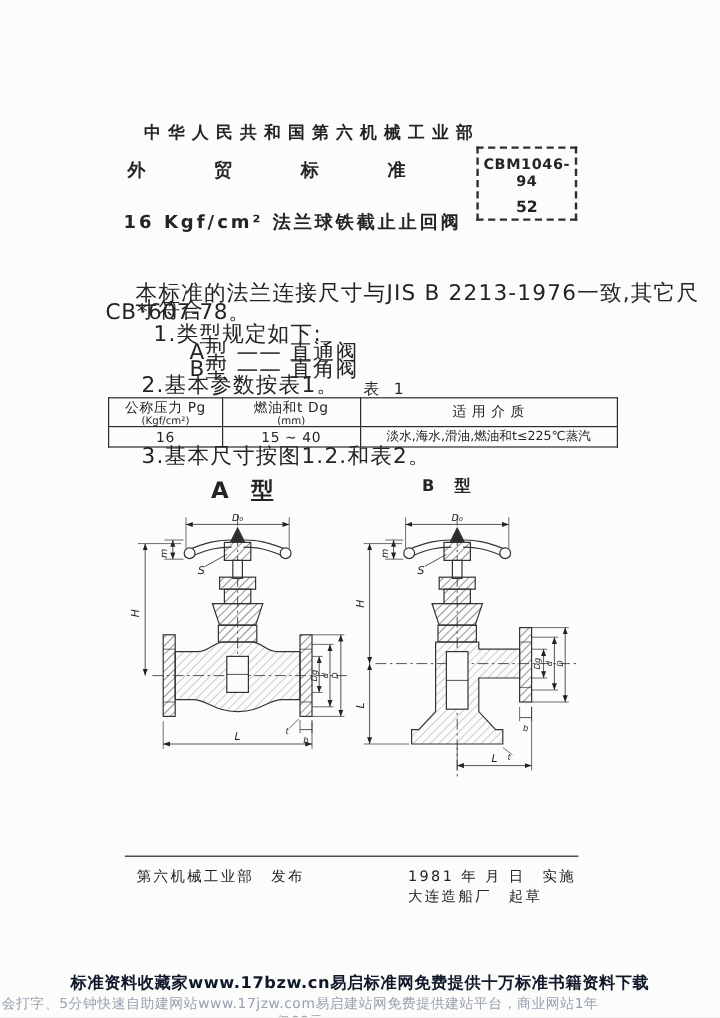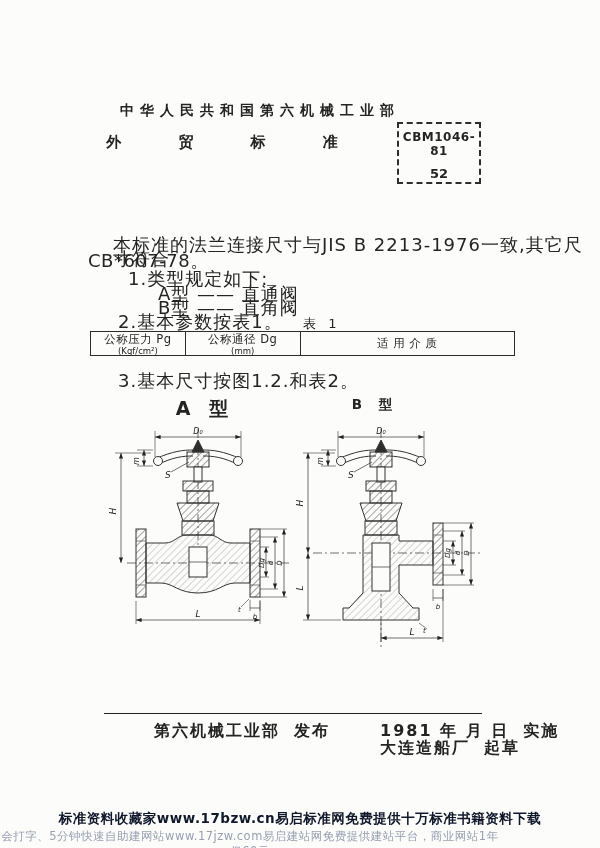--- a/index.html
+++ b/index.html
@@ -40,62 +40,68 @@
   .t1 .media-cell { font-size:10.5px; letter-spacing:0; }
   .c1 { width:95px; } .c2 { width:115px; } .c3 { width:215px; }
   
   .figlab-a { top:396px; left:160px; width:90px; text-align:center;
     font-size:19px; font-weight:bold; letter-spacing:6px; }
   .figlab-b { top:396px; left:330px; width:90px; text-align:center;
     font-size:13.5px; font-weight:bold; letter-spacing:6px; }
   svg text { font-family:"DejaVu Sans", sans-serif; font-style:italic; fill:#1e1e1e; }
   
   .foot-rule { top:713px; left:104px; width:378px; height:0; border-top:1.8px solid #222; }
-  .foot-block { font-size:16px; font-weight:bold; letter-spacing:2px; line-height:17px;margin-left:40px; }
+  .foot-block { font-size:12px; font-weight:normal; letter-spacing:2px; line-height:17px; }
   .foot-left  { top:722px; left:114px; }
   .foot-right { top:722px; left:340px; }
   .foot-row span.sfx { margin-left:14px; }
   
   .wm1 { top:810px; left:0; width:600px; text-align:center;
     font-size:13.5px; font-weight:bold; color:#0f172a; letter-spacing:0.5px; }
   .wm2 { top:829px; left:0; width:500px; text-align:center;
     font-size:11.5px; color:#98a0b2; letter-spacing:0.5px; }
 </style>
 </head>
 <body>
 
 <div id="page">
 
   <div class="abs std-type">外 贸 标 准</div>
   <div class="abs org-line">中华人民共和国第六机械工业部</div>
   <div class="abs std-box">
-    <div class="code">CBM1046-81</div>
+    <div class="code">CBM1046-94</div>
     <div class="pnum">52</div>
   </div>
+  <div class="abs doc-title">16 Kgf/cm² 法兰球铁截止止回阀</div>
 
   <div class="abs body-text intro1">本标准的法兰连接尺寸与JIS B 2213-1976一致,其它尺寸符合</div>
   <div class="abs body-text intro2">CB*607-78。</div>
   <div class="abs body-text item1">1.类型规定如下:</div>
   <div class="abs body-text item1a">A型 —— 直通阀</div>
   <div class="abs body-text item1b">B型 —— 直角阀</div>
   <div class="abs body-text item2">2.基本参数按表1。</div>
   <div class="abs tbl-label">表 1</div>
 
   <table class="abs t1">
     <tbody>
         <tr class="hdr">
       <td class="c1">
         <span>公称压力 Pg</span>
         <span class="sub">(Kgf/cm²)</span>
       </td>
       <td class="c2">
-        <span>公称通径 Dg</span>
+        <span>燃油和t Dg</span>
         <span class="sub">(mm)</span>
       </td>
       <td class="c3">适 用 介 质</td>
+    </tr>
+    <tr class="dat">
+      <td>16</td>
+      <td>15 ~ 40</td>
+      <td class="media-cell">淡水,海水,滑油,燃油和t≤225℃蒸汽</td>
     </tr>
   </tbody>
     </table>
 
   <div class="abs body-text item3">3.基本尺寸按图1.2.和表2。</div>
 
   <div class="abs figlab-a">A 型</div>
   <div class="abs figlab-b">B 型</div>
 
   <svg class="abs" style="top:423px; left:103px;" width="190" height="215" viewBox="0 0 190 215">

